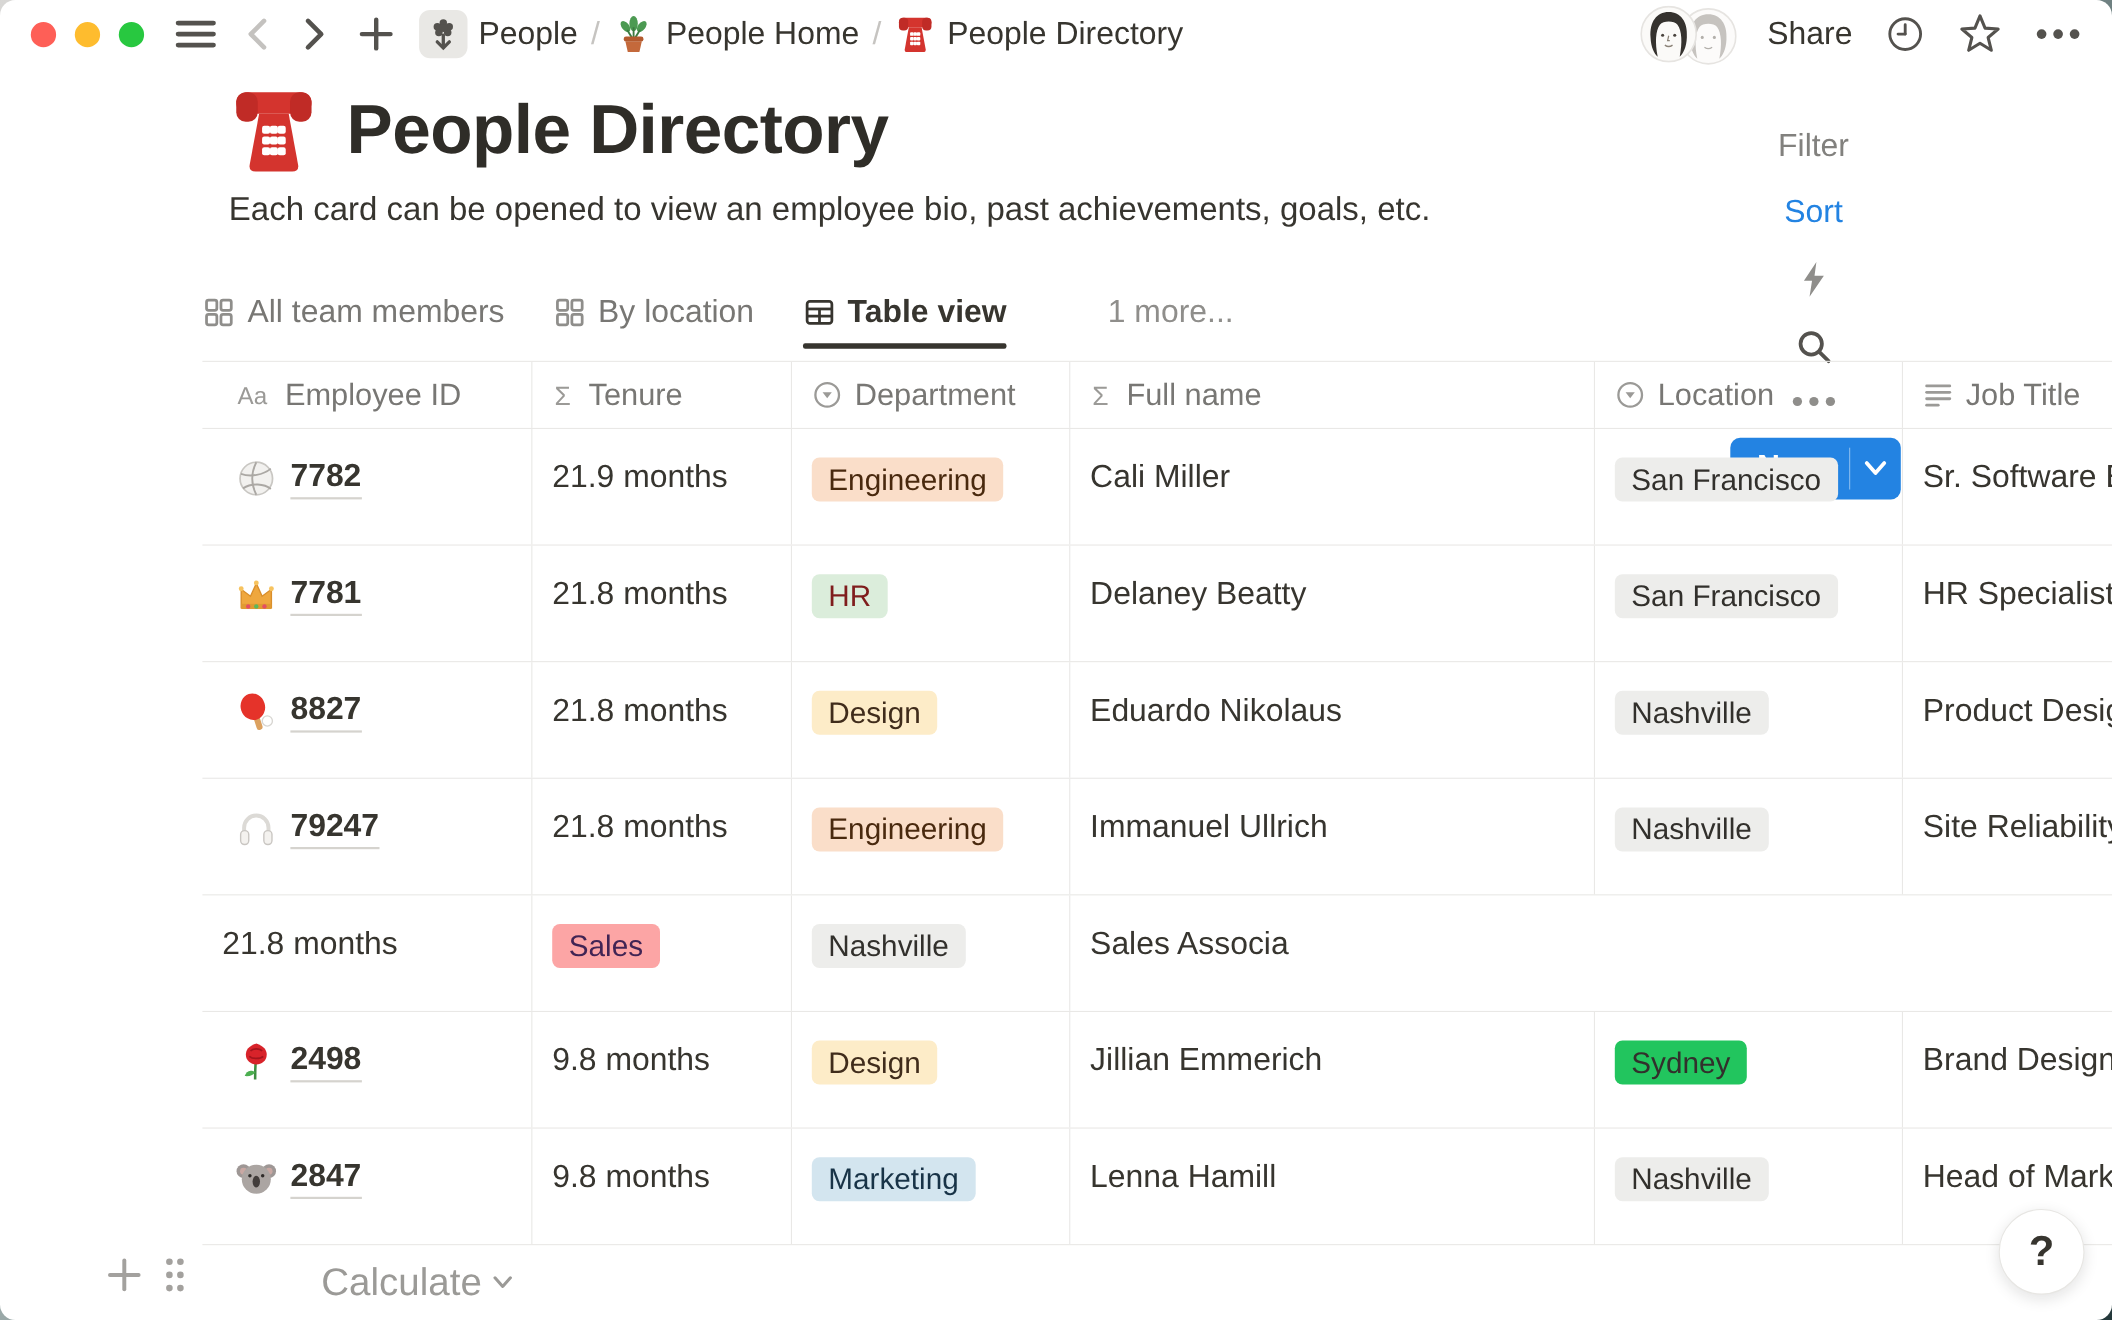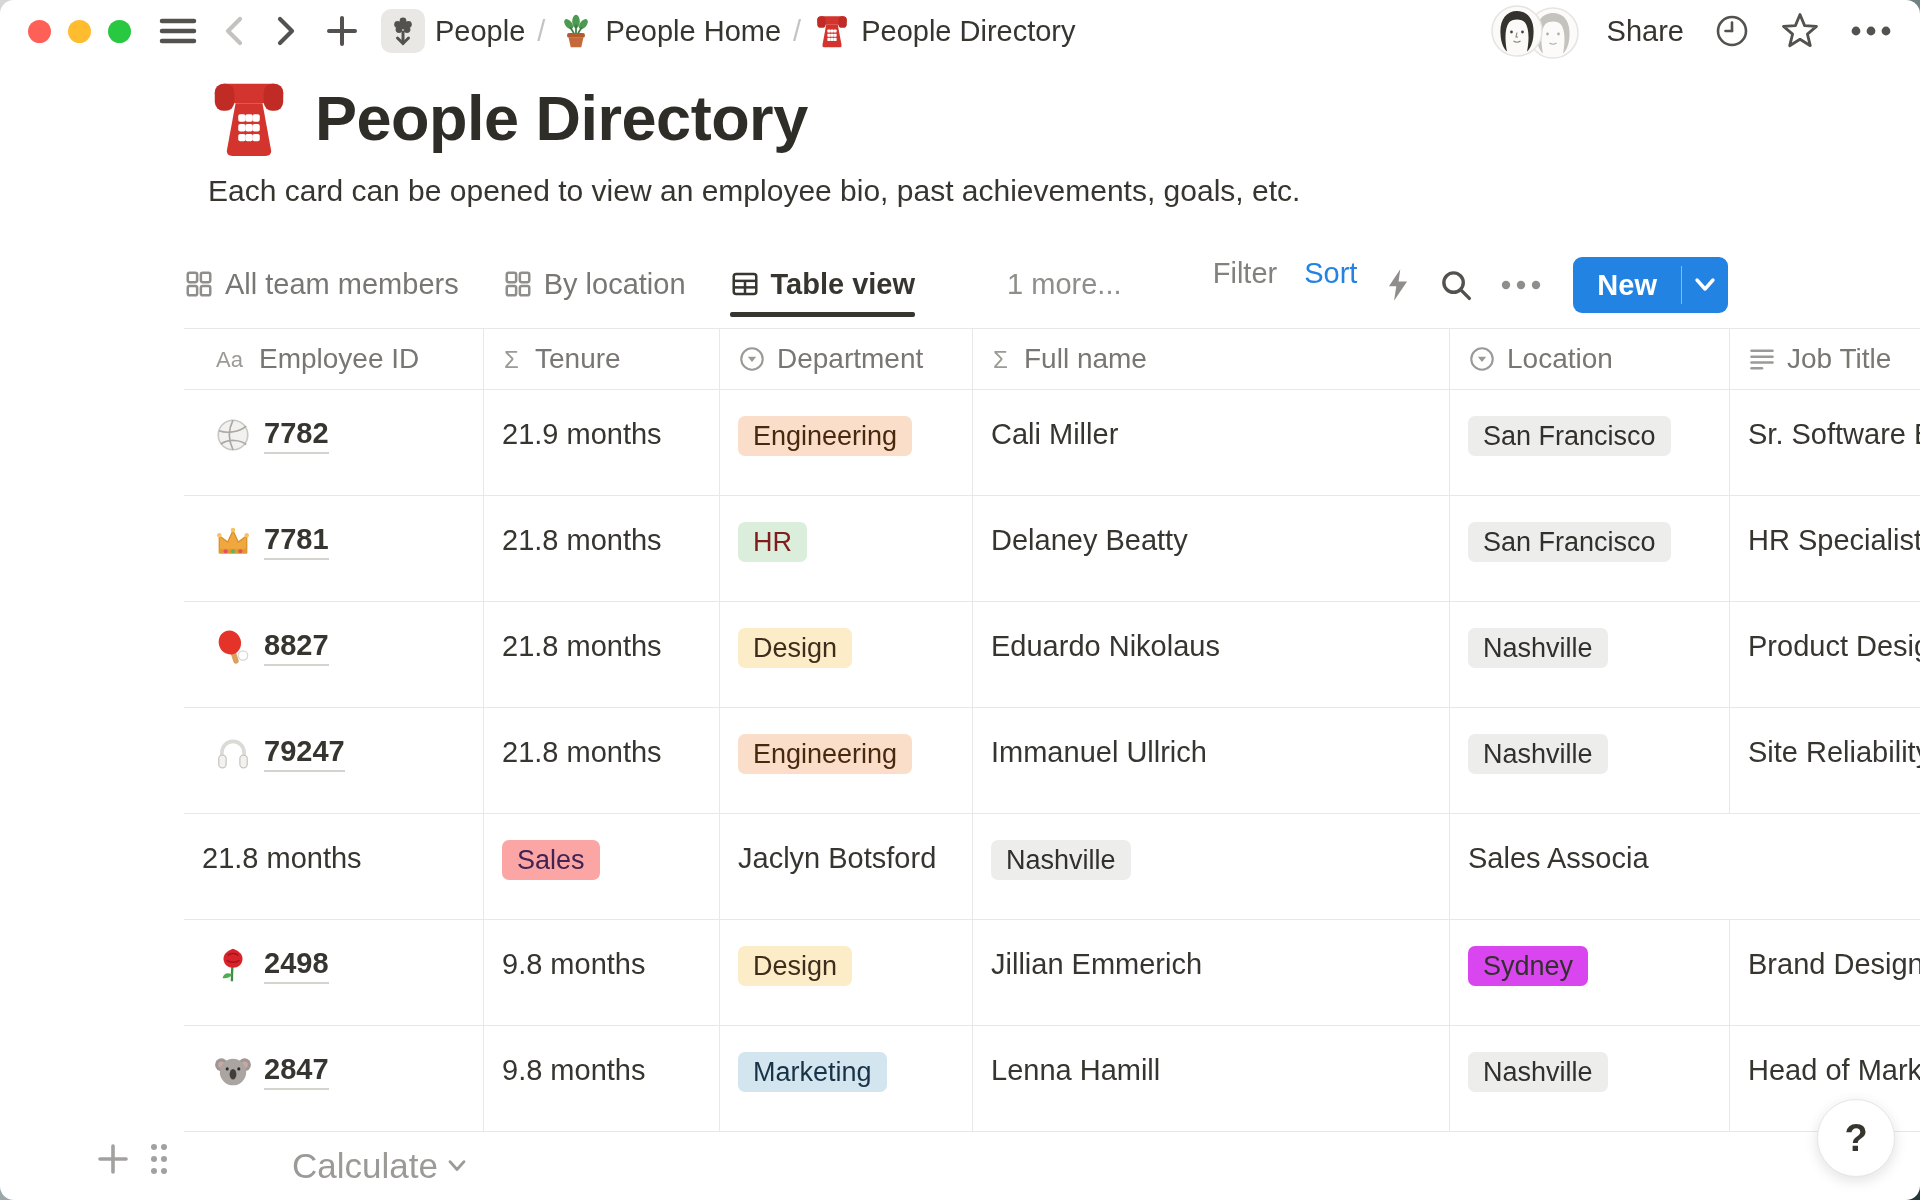--- a/index.html
+++ b/index.html
@@ -37,21 +37,21 @@
   .page-title{font-size:63px;font-weight:700;letter-spacing:-0.5px;color:#2f2d28;}
   .page-desc{position:absolute;left:208px;top:174px;font-size:30px;color:#37352f;}
 
   
   .toolbar{position:absolute;left:184px;top:256px;width:1544px;height:70px;display:flex;align-items:center;}
   .tabs{display:flex;align-items:center;gap:44px;}
   .tab{display:flex;align-items:center;gap:11px;font-size:29px;color:#787774;padding-bottom:14px;position:relative;cursor:pointer;white-space:nowrap;}
   .tab.active{color:#37352f;font-weight:600;}
   .tab.active:after{content:"";position:absolute;left:0;right:0;bottom:-2px;height:5px;border-radius:2px;background:#37352f;}
   .tab.more{color:#8f8e8b;margin-left:48px;}
-  .toolbar-right{margin-left:auto;display:flex;gap:27px;padding-bottom:12px;}
+  .toolbar-right{margin-left:auto;display:flex;align-items:center;gap:27px;padding-bottom:12px;flex-direction:column;}
   .tool-label{font-size:29px;color:#82817e;cursor:pointer;white-space:nowrap;}
   .tool-label.sort{color:var(--accent,#2383e2);}
   .new-btn{display:flex;align-items:stretch;height:56px;border-radius:9px;overflow:hidden;background:var(--accent,#2383e2);cursor:pointer;margin-left:4px;}
   .new-main{display:flex;align-items:center;padding:0 24px;color:#fff;font-size:29px;font-weight:600;}
   .new-split{width:1px;background:rgba(255,255,255,0.45);margin:9px 0;}
   .new-chev{display:flex;align-items:center;justify-content:center;width:46px;}
 
   
   .table{position:absolute;left:184px;top:328px;width:1736px;}
   .tgrid{display:grid;grid-template-columns:300px 236px 253px 477px 280px minmax(0,1fr);box-sizing:border-box;}
@@ -456,41 +456,40 @@
           </div>
     <div class="td plain">21.8 months</div>
     <div class="td" style="padding-top:26px"><span class="tag" style="background:#fadec9;color:#49290e">Engineering</span></div>
     <div class="td plain">Immanuel Ullrich</div>
     <div class="td" style="padding-top:26px"><span class="tag" style="background:#ededeb;color:#32302c">Nashville</span></div>
     <div class="td plain">Site Reliability</div>
   </div>
   <div class="tgrid trow">
     <div class="td plain">21.8 months</div>
     <div class="td" style="padding-top:26px"><span class="tag" style="background:#fca5a5;color:#412454">Sales</span></div>
-    <div class="td plain">Jaclyn Botsford</div>
     <div class="td" style="padding-top:26px"><span class="tag" style="background:#ededeb;color:#32302c">Nashville</span></div>
     <div class="td plain">Sales Associa</div>
   </div>
   <div class="tgrid trow">
     <div class="td id-cell">
             <span class="icn">
               <svg width="38" height="38" viewBox="0 0 36 36">
                 <path d="M17.4,19 C17,25 17,29 17,33.5" stroke="#3e8e41" stroke-width="2.2" fill="none"></path>
                 <path d="M17.2,27 C12,24.5 9.5,26.5 8,30.5 C12.5,31 15.8,29.5 17.2,27 Z" fill="#4caf50"></path>
                 <path d="M18,2.5 C24.5,4.5 27,8.5 27,12 C27,17.5 22.5,20.5 18,20.5 C13.5,20.5 9,17.5 9,12 C9,8.5 11.5,4.5 18,2.5 Z" fill="#d8232a"></path>
                 <path d="M13,9 C15,6.5 21,6.5 23,9" fill="none" stroke="#a5141c" stroke-width="1.5"></path>
                 <path d="M12,13.5 C14.5,16 21.5,16 24,13.5" fill="none" stroke="#a5141c" stroke-width="1.5"></path>
               </svg>
             </span>
             <span class="id-link">2498</span>
           </div>
     <div class="td plain">9.8 months</div>
     <div class="td" style="padding-top:26px"><span class="tag" style="background:#fdecc8;color:#402c1b">Design</span></div>
     <div class="td plain">Jillian Emmerich</div>
-    <div class="td" style="padding-top:26px"><span class="tag" style="background:#d946ef;color:#32302c">Sydney</span></div>
+    <div class="td" style="padding-top:26px"><span class="tag" style="background:#22c55e;color:#32302c">Sydney</span></div>
     <div class="td plain">Brand Design</div>
   </div>
   <div class="tgrid trow">
     <div class="td id-cell">
             <span class="icn">
               <svg width="38" height="38" viewBox="0 0 36 36">
                 <circle cx="7" cy="12" r="6" fill="#9e9795"></circle>
                 <circle cx="29" cy="12" r="6" fill="#9e9795"></circle>
                 <circle cx="7" cy="12" r="3" fill="#c9a8a3"></circle>
                 <circle cx="29" cy="12" r="3" fill="#c9a8a3"></circle>

